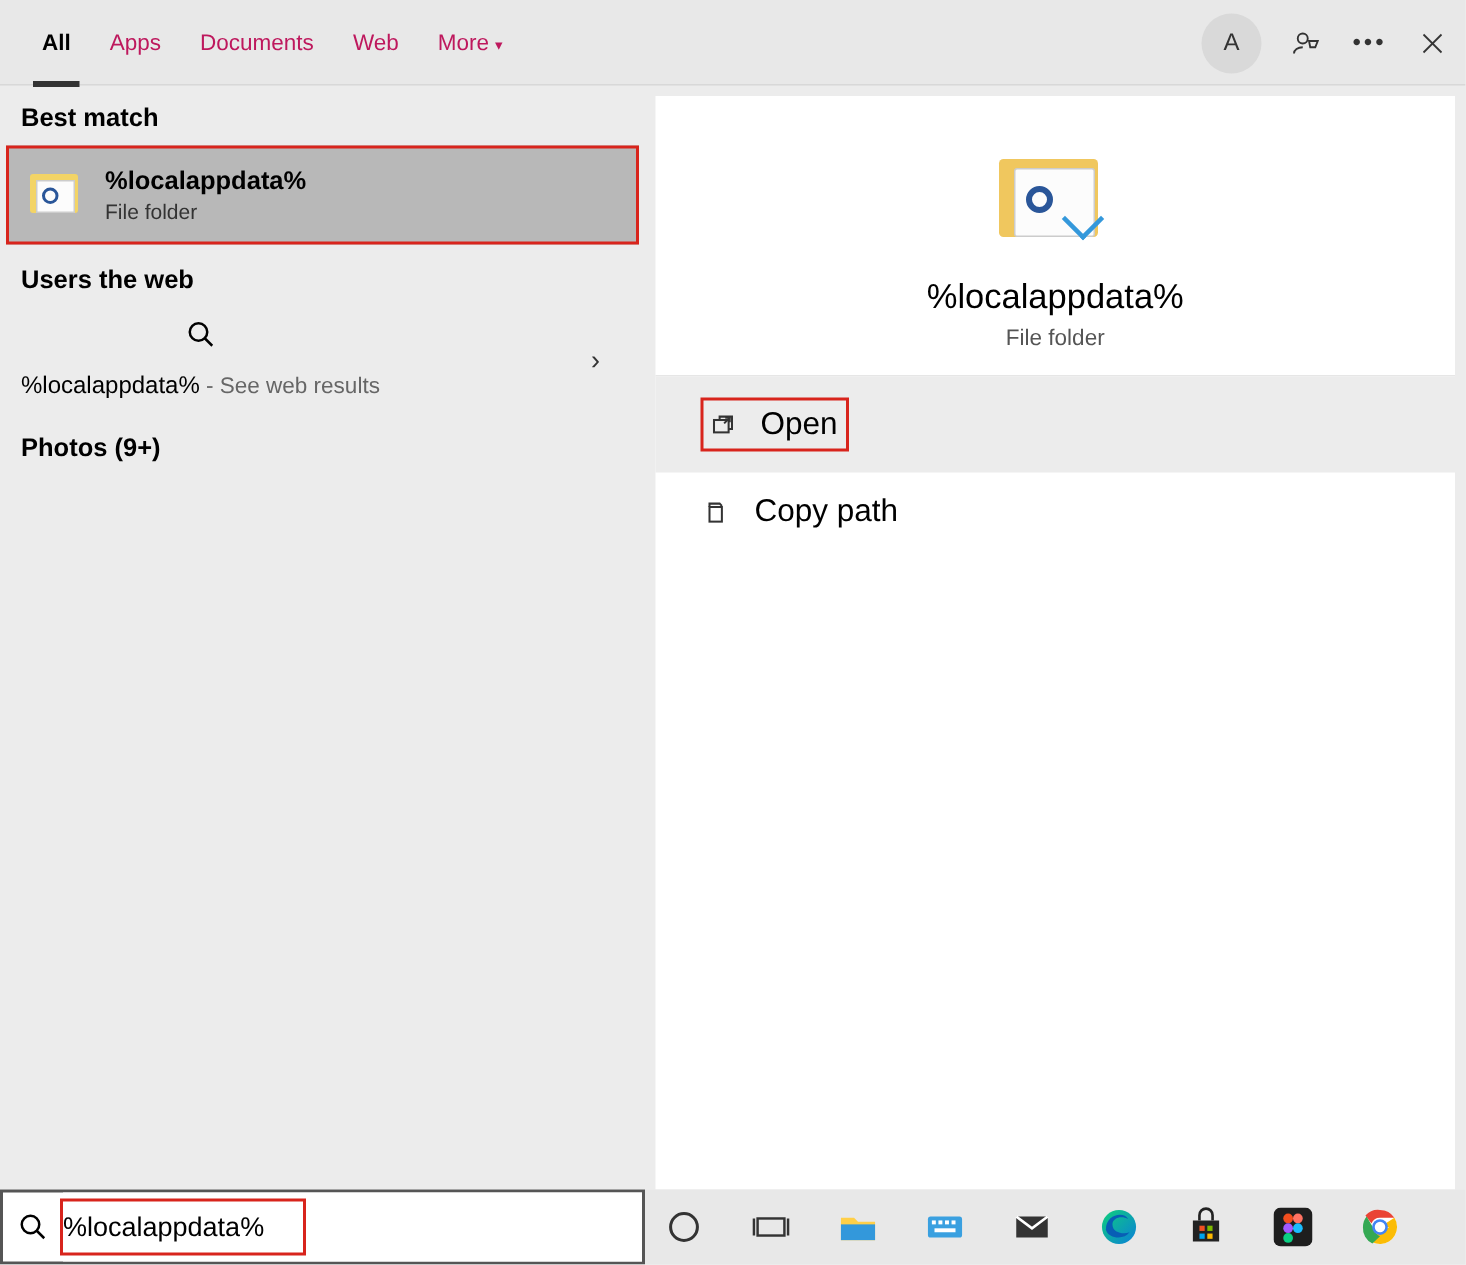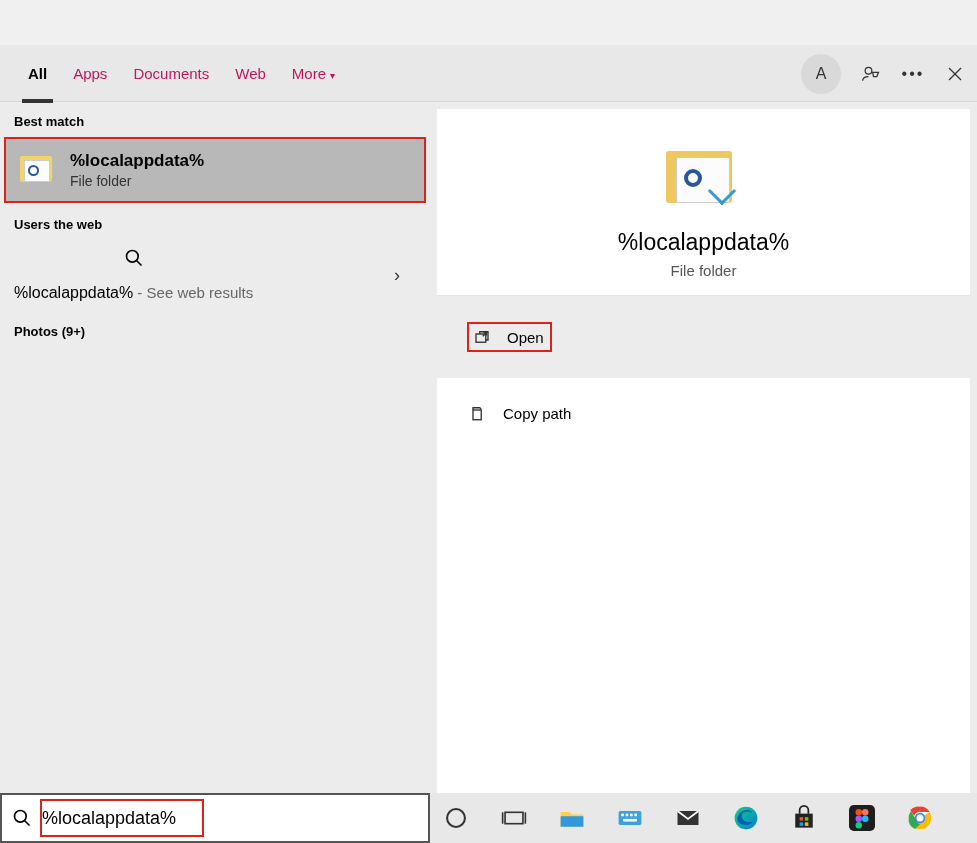--- a/index.html
+++ b/index.html
@@ -1,36 +1,36 @@
 <!DOCTYPE html>
 <html><head>
 <meta charset="utf-8">
 <style>
   * { box-sizing: border-box; margin: 0; padding: 0; font-family: "Segoe UI", Arial, sans-serif; }
   body { width: 977px; height: 843px; background: #f0f0f0; overflow: hidden; position: relative; }
 
   
-  .header { height: 57px; display: flex; align-items: center; background: #e8e8e8; border-bottom: 1px solid #d8d8d8; padding: 0 10px; position: relative; margin-top: 45px; }
+  .header { height: 57px; display: flex; align-items: center; background: #e8e8e8; border-bottom: 1px solid #d8d8d8; padding: 0 10px; position: relative; }
   .tabs { display: flex; gap: 26px; padding-left: 18px; height: 100%; align-items: center; }
   .tab { font-size: 15px; color: #be185d; cursor: pointer; padding: 4px 0; position: relative; }
   .tab.active { color: #000; font-weight: 600; }
   .tab.active::after { content:''; position:absolute; left:-6px; right:-6px; bottom:-17px; height:4px; background:#333; }
   .tab .caret { font-size: 10px; margin-left: 4px; }
   .header-right { position:absolute; right: 10px; top: 0; height: 57px; display:flex; align-items:center; gap: 18px; }
   .avatar { width: 40px; height:40px; border-radius:50%; background:#d9d9d9; display:flex; align-items:center; justify-content:center; color:#333; font-size:16px; }
   .header-icon { width:24px; height:24px; display:flex; align-items:center; justify-content:center; color:#333; font-size:18px; cursor:pointer; }
   .dots { letter-spacing:2px; font-size:16px; }
 
   
   .main { display:flex; height: calc(100% - 57px - 50px); background:#ececec; }
   .left-pane { width: 430px; background:#ececec; overflow:hidden; }
   .right-pane { flex:1; background:#fff; margin:7px 7px 0 7px; box-shadow: none; position:relative; }
 
   
-  .section-label { font-weight:600; font-size:13px; padding: 12px 14px 6px; }
+  .section-label { font-weight:600; font-size:17px; padding: 12px 14px 6px; }
   .best-match { display:flex; align-items:center; gap: 14px; padding: 12px 14px; background:#b8b8b8; border: 2.5px solid #d8241c; margin: 2px 4px 2px 4px; }
   .folder-icon-small { width:36px; height:36px; position:relative; }
   .folder-back-sm { position:absolute; top:4px; left:0; width:32px; height:26px; background:#f3d466; border-radius:2px; }
   .folder-tab-sm { position:absolute; top:8px; left:4px; width:26px; height:22px; background:#fcfcfc; border:1px solid #ccc; }
   .folder-gear-sm { position:absolute; top:13px; left:8px; width:11px; height:11px; border:2.5px solid #2a5699; border-radius:50%; }
   .bm-text .bm-title { font-weight:600; font-size:17px; }
   .bm-text .bm-sub { font-size:14px; color:#333; margin-top:2px; }
 
   .web-item { display:flex; align-items:center; justify-content:space-between; padding: 10px 14px; cursor:pointer; }
   .web-item .left { display:flex; align-items:center; gap: 16px; flex-direction: column; }
@@ -45,21 +45,21 @@
   .folder-paper { position:absolute; top:12px; left:10px; width:54px; height:46px; background:#fcfcfc; border:1px solid #ccc; border-radius:2px; }
   .folder-gear { position:absolute; top:24px; left:18px; width:18px; height:18px; border:4px solid #2a5699; border-radius:50%; }
   .folder-shine { position:absolute; top:36px; left:46px; width:20px; height:20px; border-left:3px solid #3498db; border-bottom:3px solid #3498db; transform:rotate(-45deg);}
   .rp-title { font-size:23px; font-weight:400; margin-bottom:6px; }
   .rp-sub { font-size:15px; color:#555; }
 
   .rp-location { display:flex; padding: 22px 30px; font-size:15px; border-bottom:1px solid #e6e6e6;}
   .rp-loc-label { color:#555; width:130px; }
   .rp-loc-value { color:#333; text-decoration: underline; cursor:pointer; }
 
-  .action-item { display:flex; align-items:center; gap:18px; padding: 26px 30px; font-size:15px; cursor:pointer; }
+  .action-item { display:flex; align-items:center; gap:18px; padding: 14px 30px; font-size:21px; cursor:pointer; }
   .action-item:hover, .action-item.active-hover { background:#ececec; }
   .open-highlight { border:2.5px solid #d8241c; padding: 4px 6px 4px 4px; display:inline-flex; align-items:center; gap:16px; }
   .action-icon { width:18px; height:18px; display:flex; align-items:center; justify-content:center; }
   .action-icon svg { width:18px; height:18px; }
 
   
   .searchbar { position:absolute; bottom:0; left:0; width:430px; height:50px; display:flex; align-items:center; border:2px solid #555; background:#fff; }
   .searchbar .sicon { width:40px; display:flex; align-items:center; justify-content:center; }
   .searchbar input { flex:1; border:none; outline:none; font-size:18px; height:100%; padding:0; }
   .search-highlight { position:absolute; left:38px; top:4px; bottom:4px; width:164px; border:2.5px solid #d8241c; pointer-events:none; }

